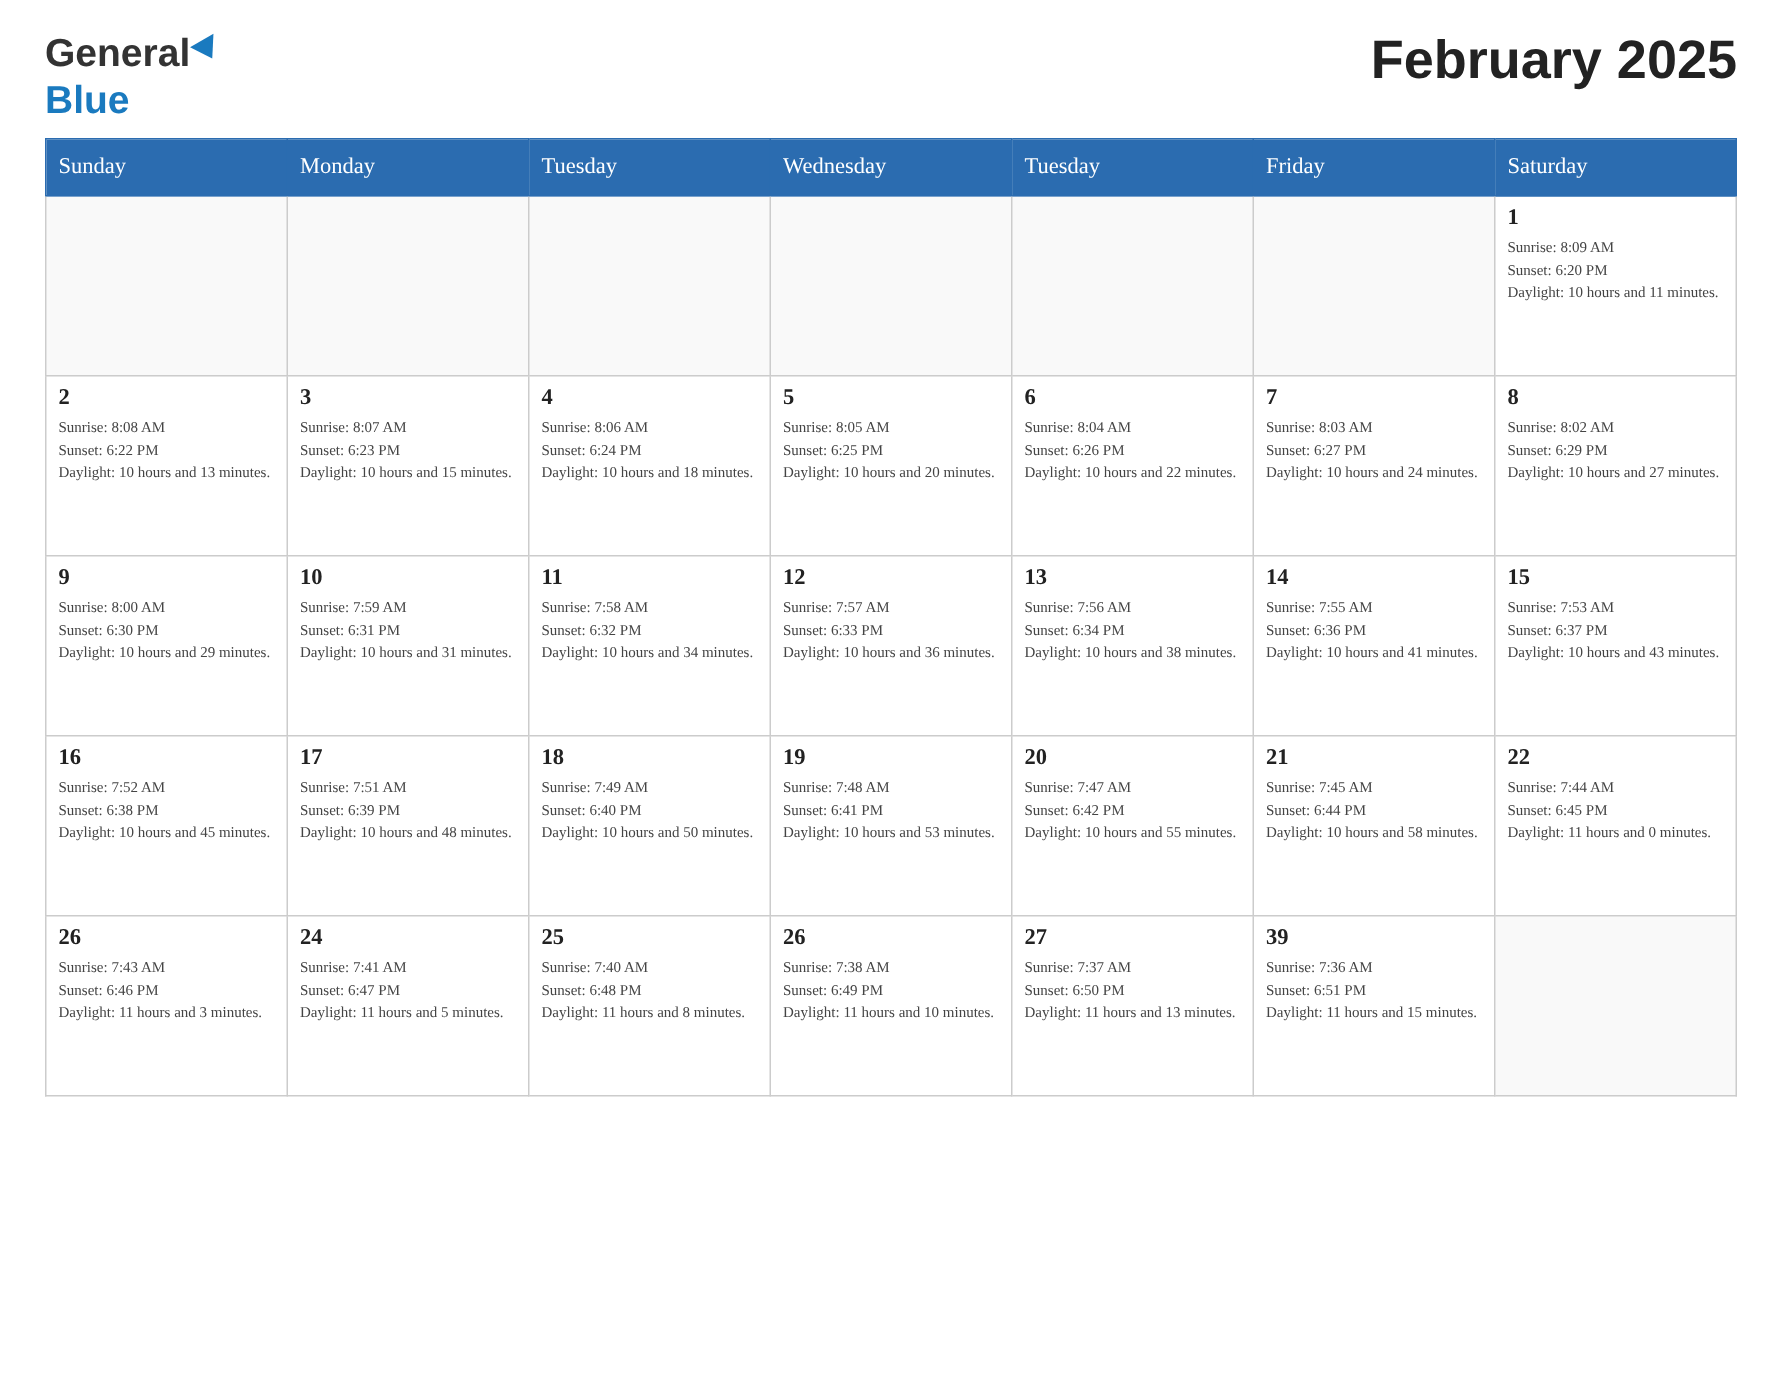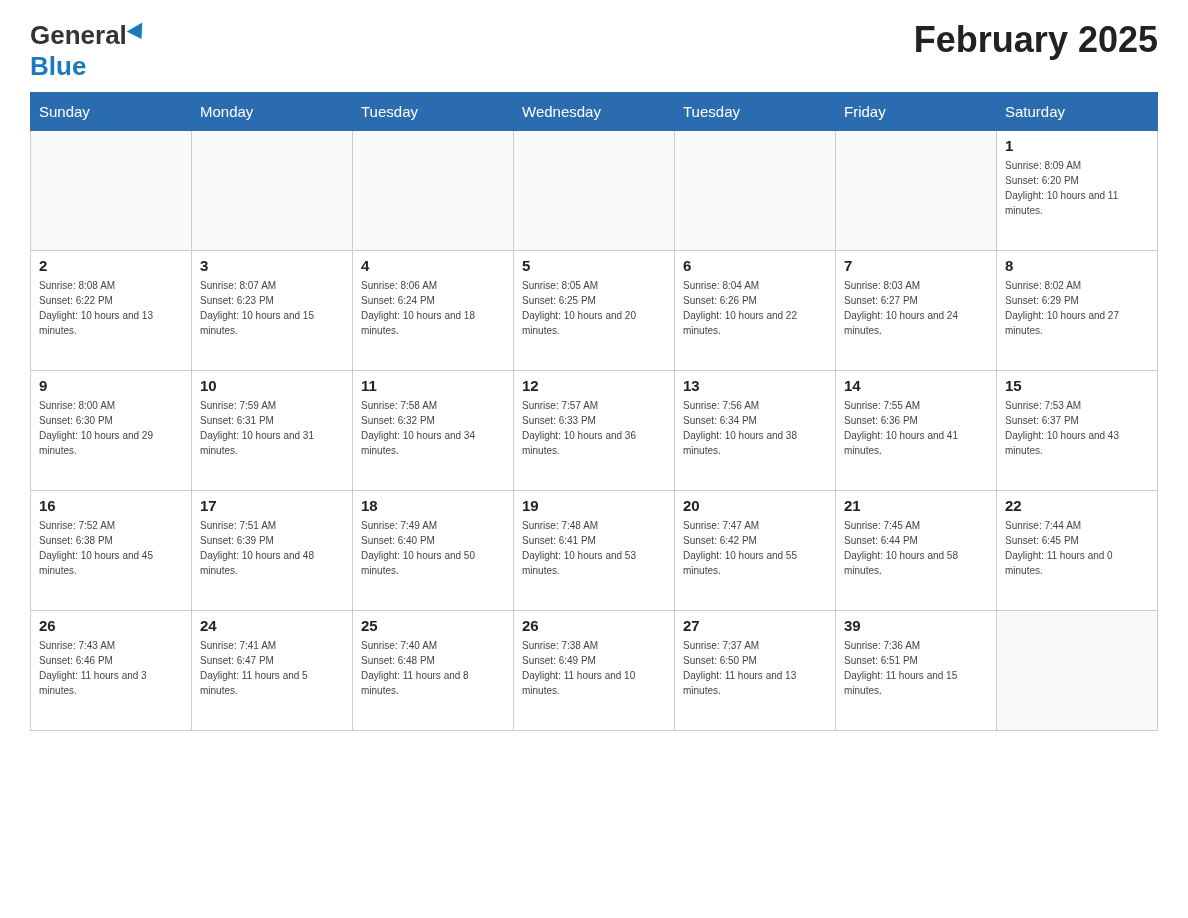--- a/index.html
+++ b/index.html
@@ -56,20 +56,21 @@
     }
     .subtitle {
       font-size: 20px;
       color: #333;
       margin-top: 4px;
     }
     .calendar {
       width: 100%;
       border-collapse: collapse;
       margin-top: 0;
+      font-family: Liberation Serif, serif;
     }
     .calendar thead th {
       background-color: #2b6cb0;
       color: #fff;
       padding: 10px 8px;
       text-align: left;
       font-size: 15px;
       font-weight: normal;
       border: 1px solid #2b6cb0;
     }

